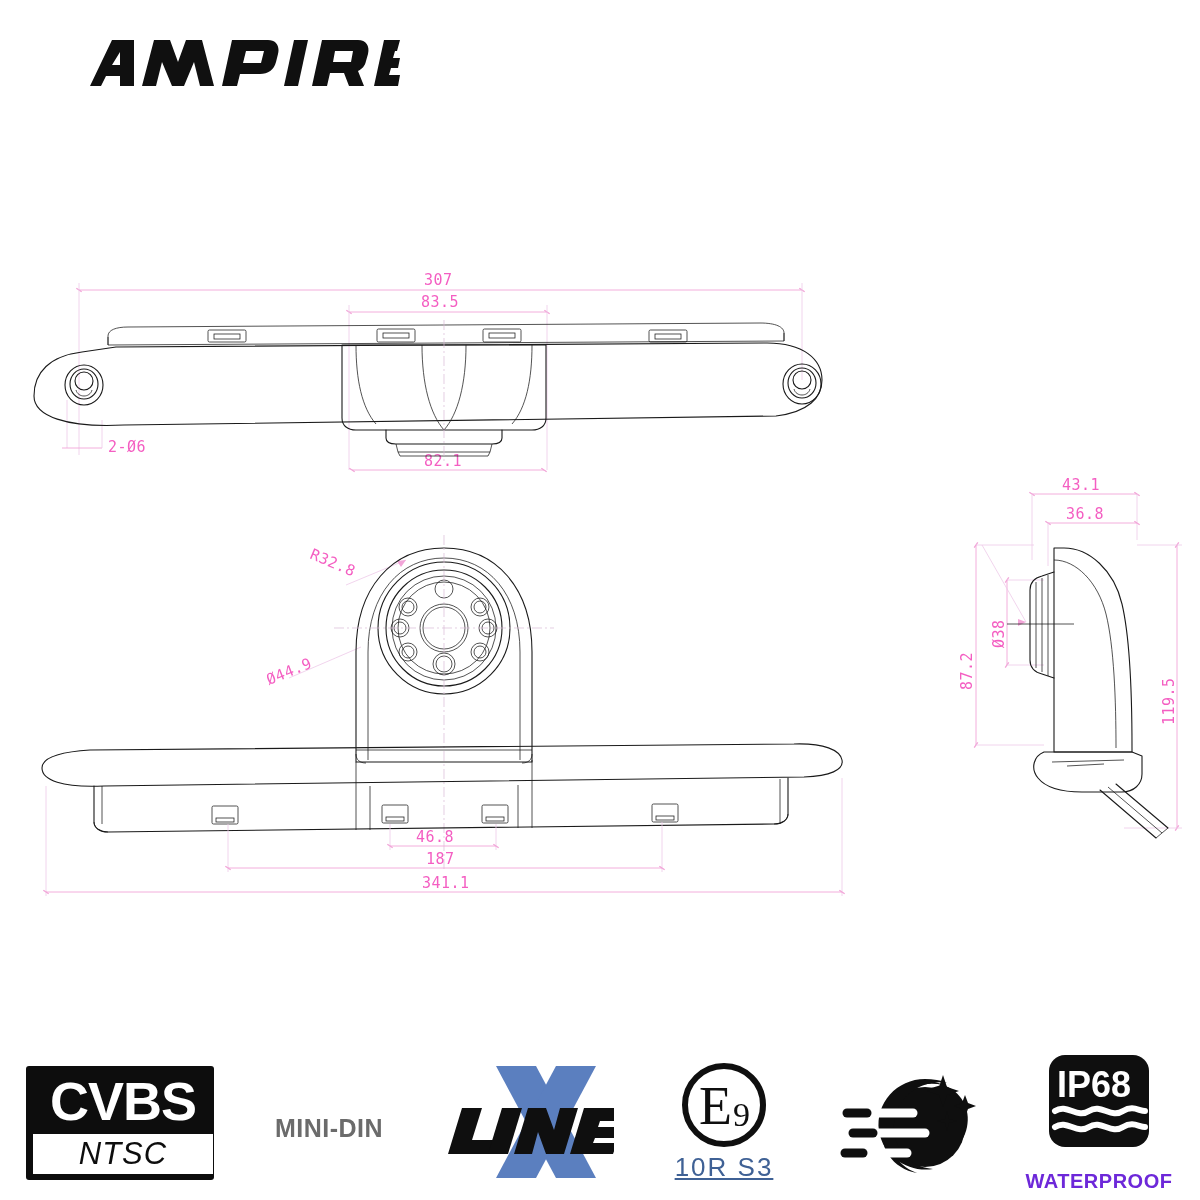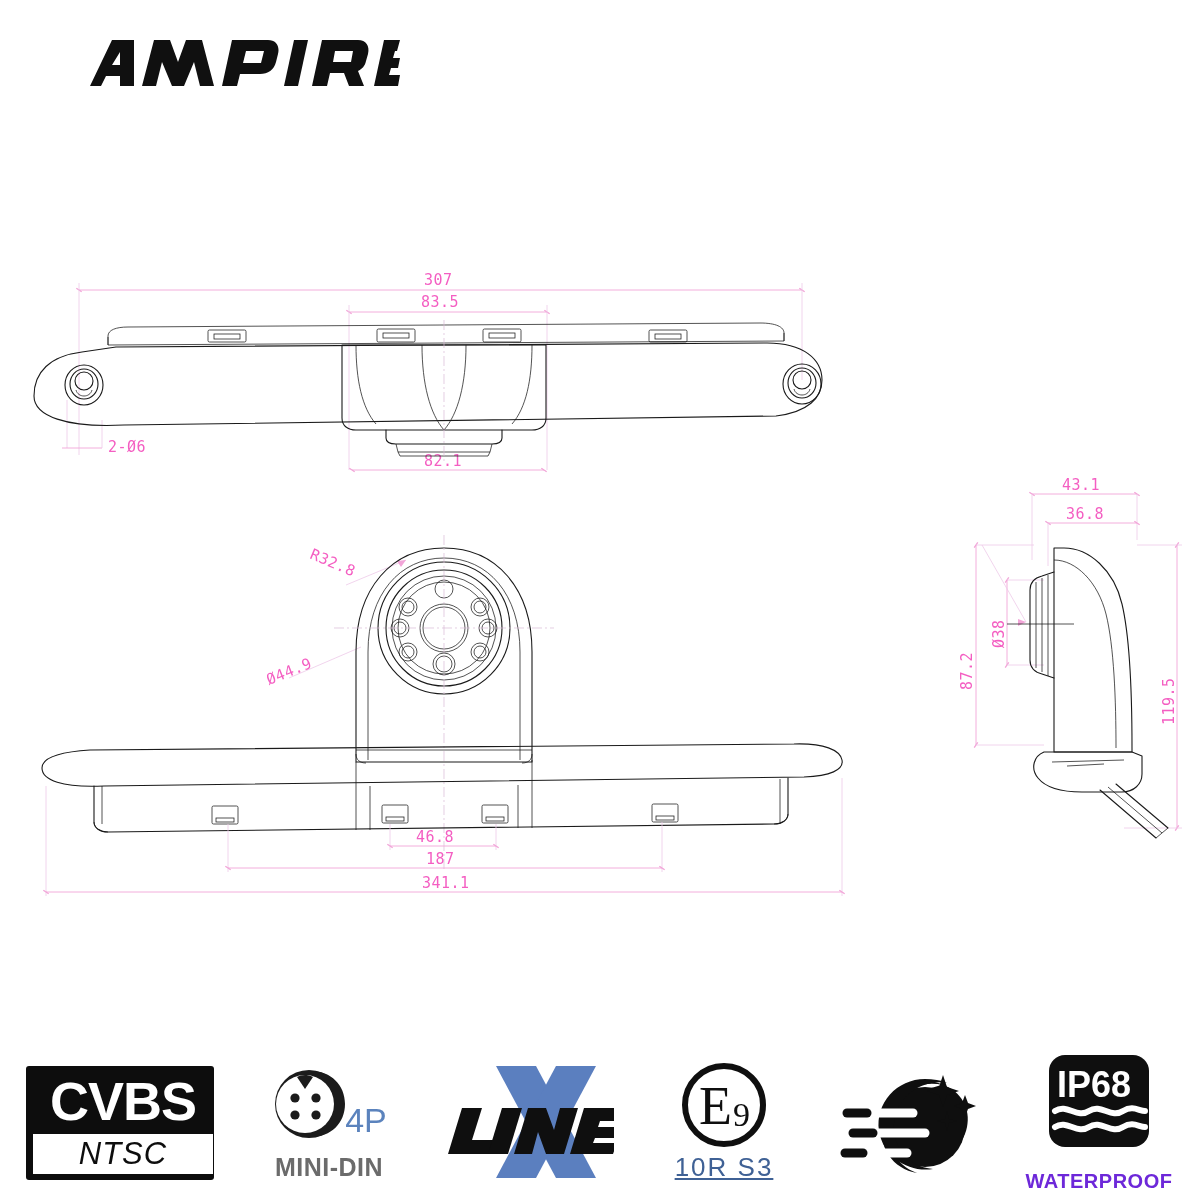--- a/index.html
+++ b/index.html
@@ -316,36 +316,20 @@
   <div class="badges">
 
     <div class="badge">
       <div class="cvbs">
         <div class="top">CVBS</div>
         <div class="bot">NTSC</div>
       </div>
     </div>
 
     <div class="badge minidin">
-      <div class="row">
-        <svg width="78" height="74" viewBox="0 0 78 74">
-
-          <path d="M36 4 C58 4 70 18 70 37 C70 56 58 70 36 70 L40 70 C60 70 74 56 74 37 C74 18 60 4 40 4 Z" fill="#1b1b1b"></path>
-          <ellipse cx="38" cy="37" rx="34" ry="34" fill="#1b1b1b"></ellipse>
-          <ellipse cx="34" cy="37" rx="29" ry="29" fill="#ffffff"></ellipse>
-
-          <path d="M26 10 L34 22 L42 10 C39 8.6 36 8 34 8 C31 8 28 8.8 26 10 Z" fill="#1b1b1b"></path>
-
-          <circle cx="24" cy="31" r="4.6" fill="#1b1b1b"></circle>
-          <circle cx="45" cy="31" r="4.6" fill="#1b1b1b"></circle>
-          <circle cx="24" cy="48" r="4.6" fill="#1b1b1b"></circle>
-          <circle cx="45" cy="48" r="4.6" fill="#1b1b1b"></circle>
-        </svg>
-        <span class="pnum">4P</span>
-      </div>
       <div class="cap">MINI-DIN</div>
     </div>
 
     <div class="badge xline">
       <svg width="170" height="118" viewBox="0 0 170 118">
 
         <g fill="#5b7fbf">
           <path d="M52 2 L92 2 L152 114 L112 114 Z"></path>
           <path d="M112 2 L152 2 L92 114 L52 114 Z"></path>
         </g>

